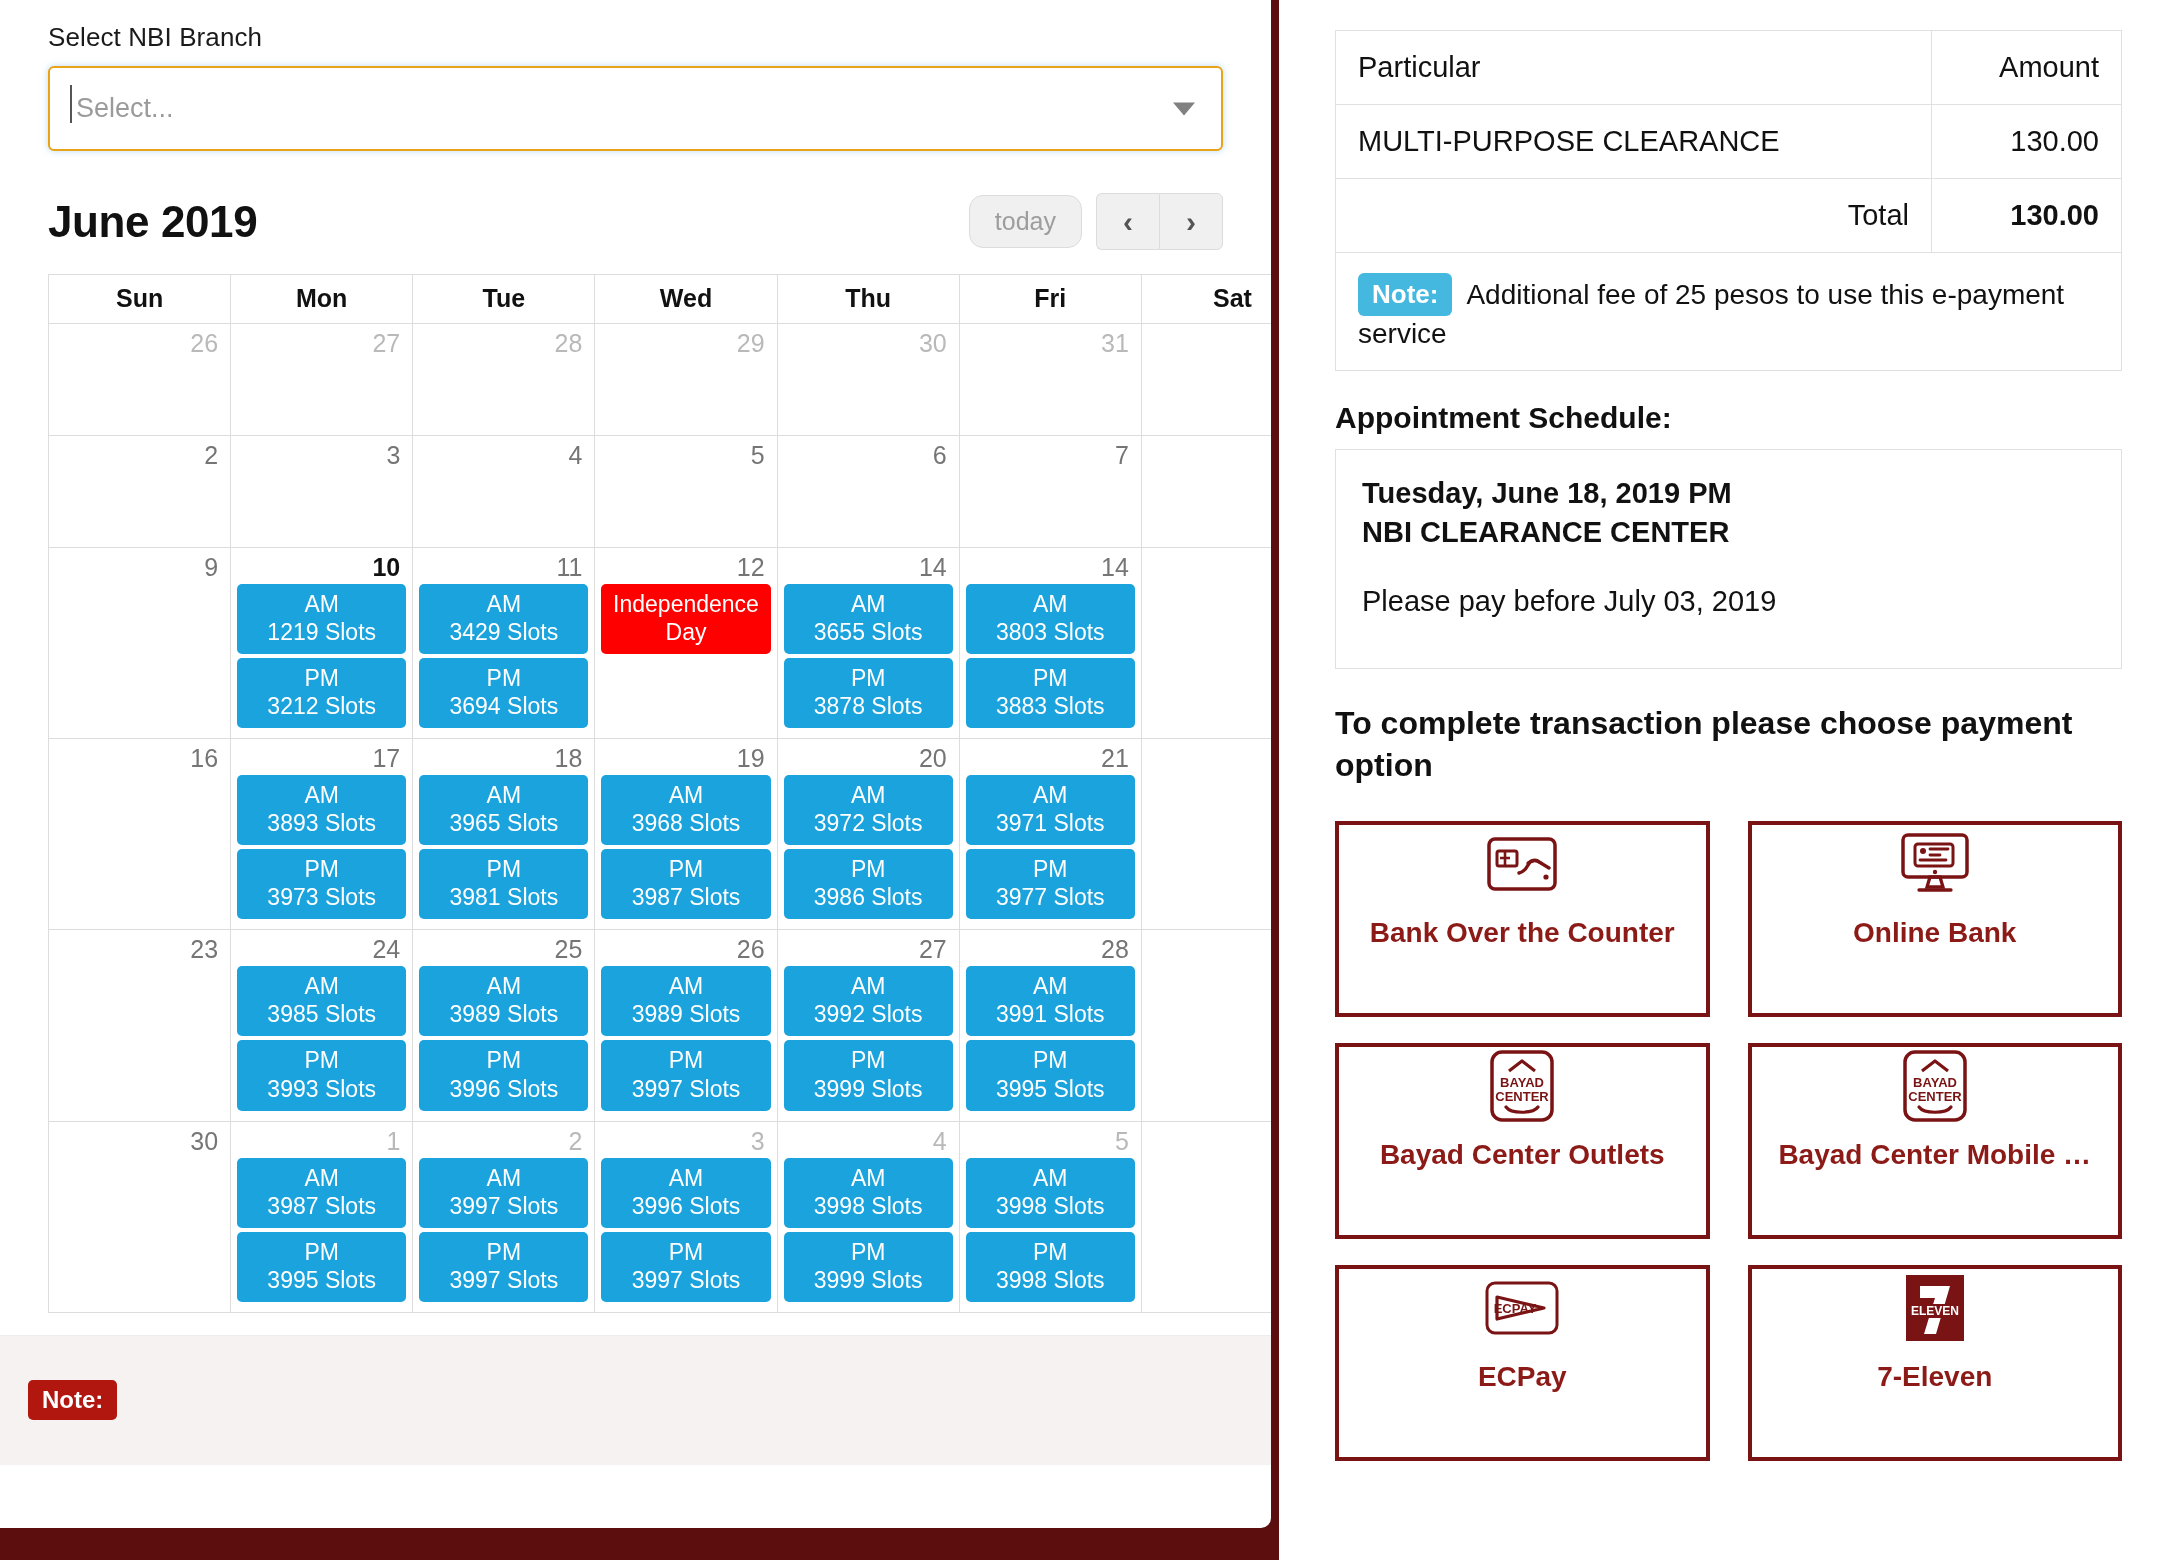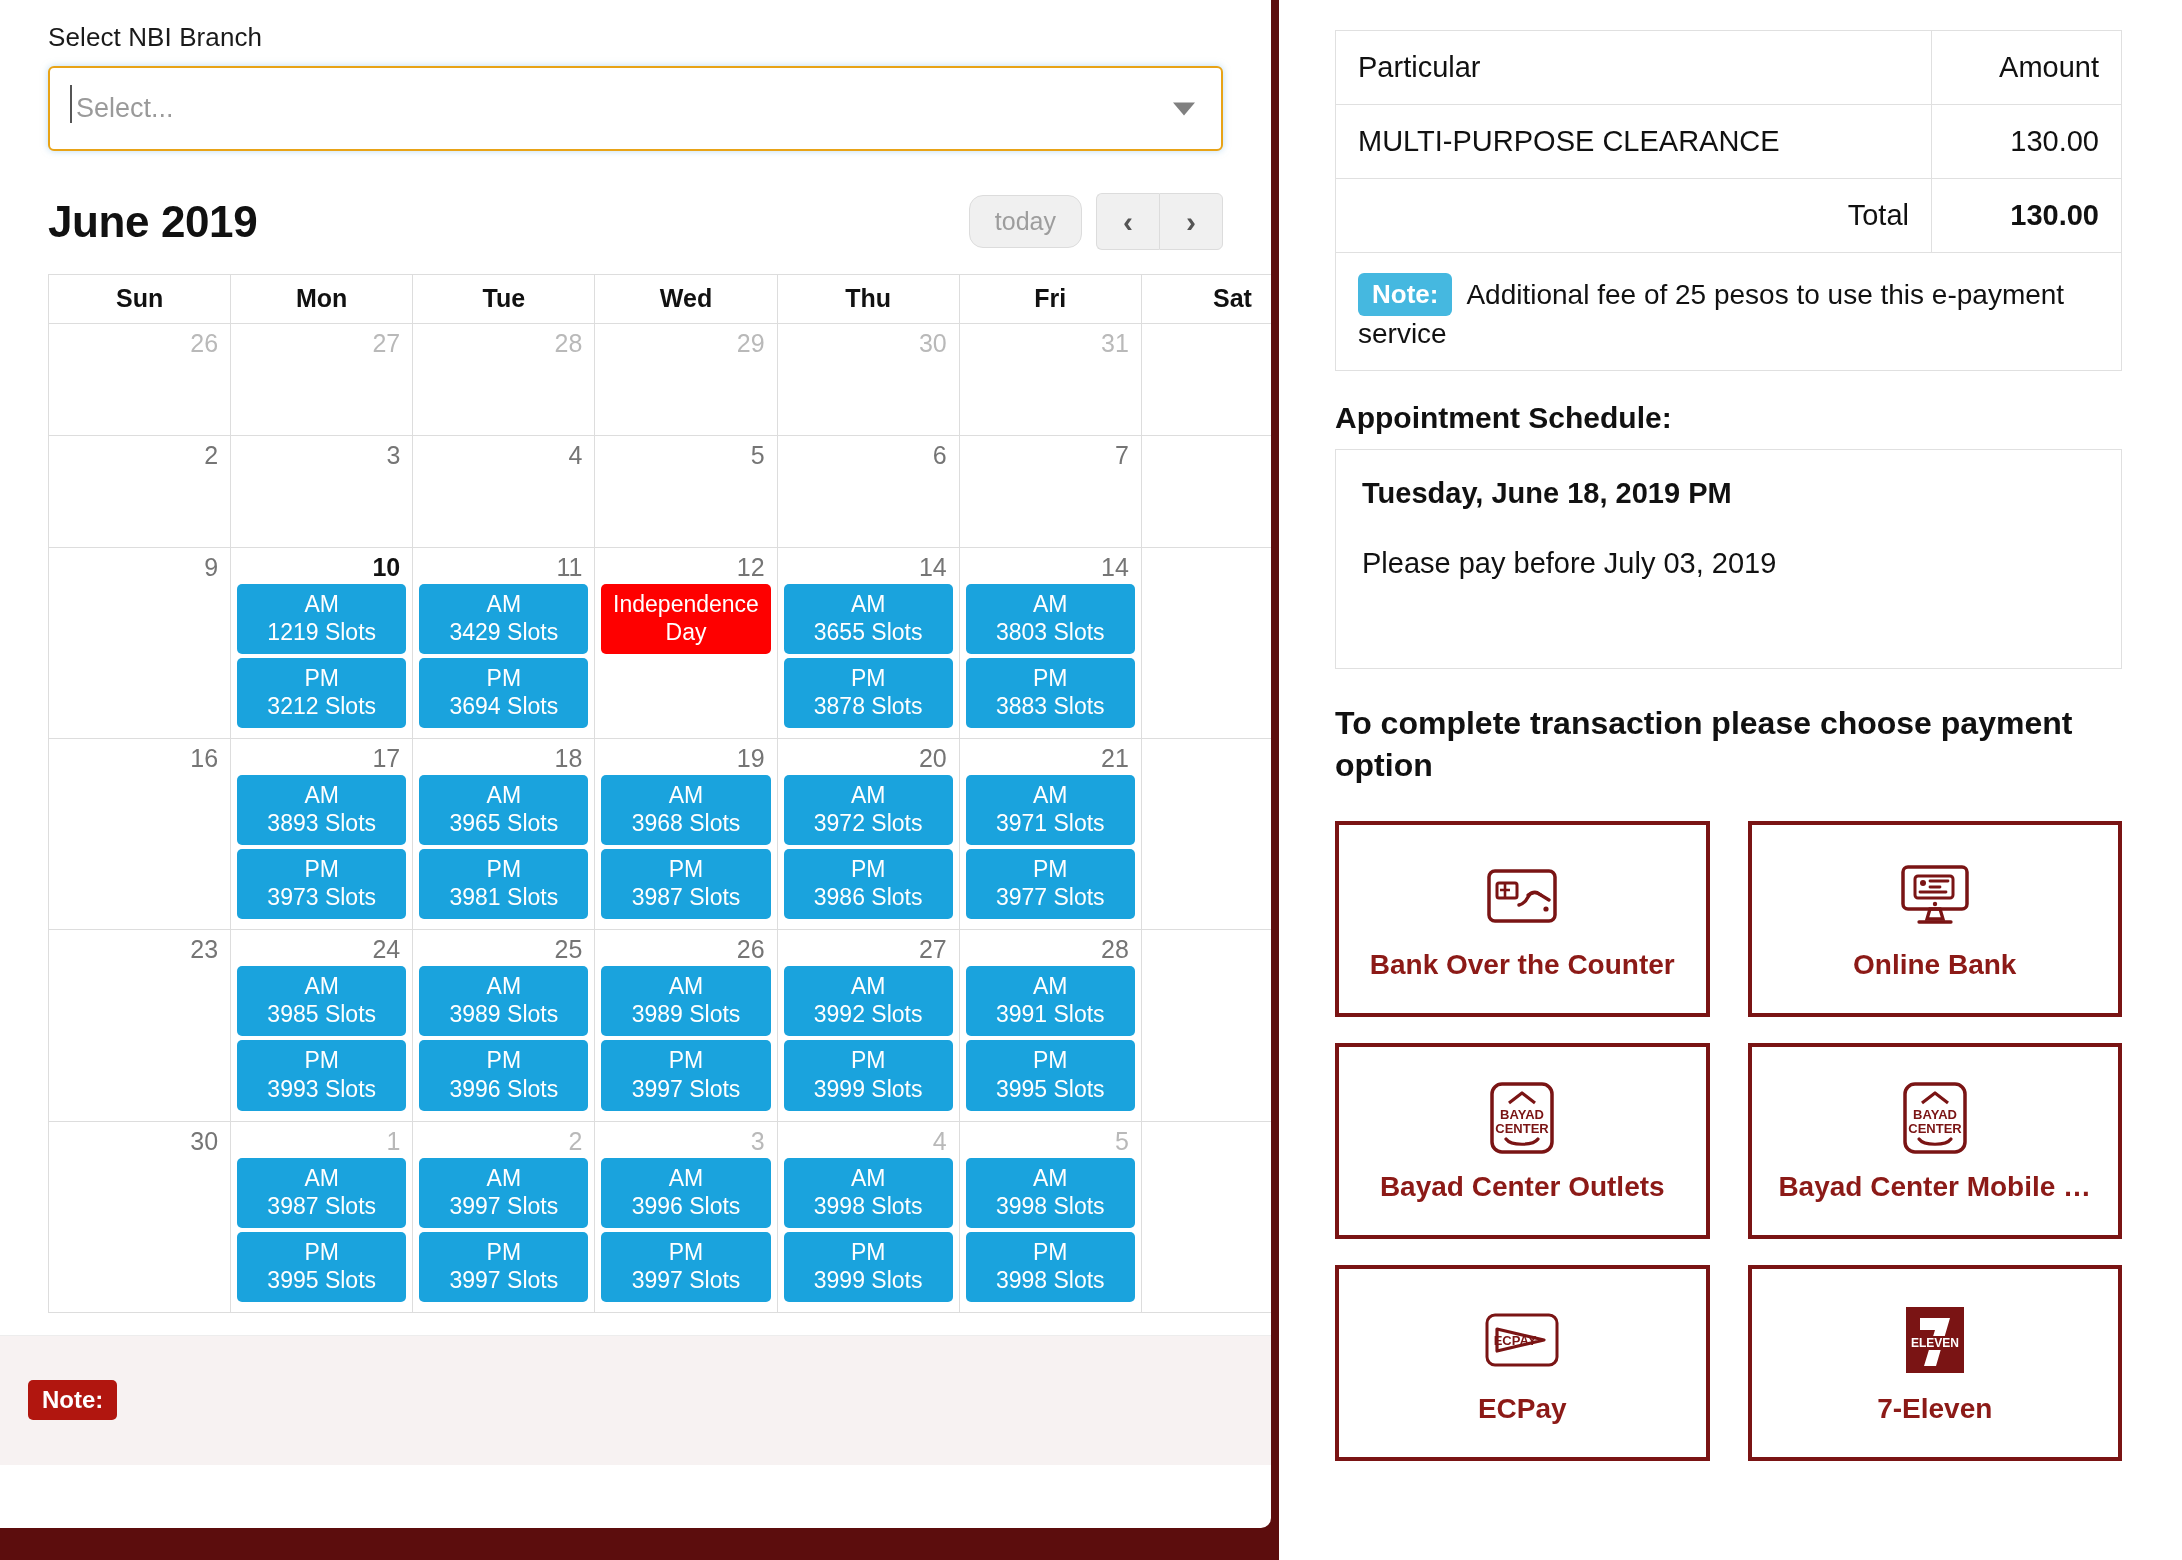--- a/index.html
+++ b/index.html
@@ -176,21 +176,21 @@
     display: grid;
     grid-template-columns: 1fr 1fr;
     gap: 26px 38px;
     margin-top: 34px;
   }
   .pay-tile {
     border: 4px solid #7a1414;
     background: #fff;
     height: 196px;
     display: flex; flex-direction: column;
-    align-items: center; justify-content: center;
+    align-items: center; justify-content: flex-start;
   }
   .pay-icon { height: 78px; display:flex; align-items:center; justify-content:center; }
   .pay-label {
     margin-top: 14px;
     color: #8c1a17; font-weight: bold; font-size: 28px;
     text-align: center; white-space: nowrap;
   }
 </style>
 </head>
 <body>
@@ -505,20 +505,21 @@
           <tr>
             <td class="note-cell" colspan="2"><span class="note-pill">Note:</span><span class="note-inline">Additional fee of 25 pesos to use this e-payment service</span></td>
           </tr>
         </tbody>
     </table>
 
     <h3 class="section-head">Appointment Schedule:</h3>
 
     <div class="sched-box">
       <div class="b">Tuesday, June 18, 2019 PM</div>
+      <div class="b">NBI CLEARANCE CENTER</div>
       <div class="pay-before">Please pay before July 03, 2019</div>
     </div>
 
     <h3 class="choose-head">To complete transaction please choose payment option</h3>
 
     <div class="pay-grid" id="pay-grid">
         <div class="pay-tile">
           <div class="pay-icon">
             <svg width="72" height="62" viewBox="0 0 72 62">
               <rect x="3" y="6" width="66" height="50" rx="6" fill="none" stroke="#7a1414" stroke-width="3.5"></rect>

